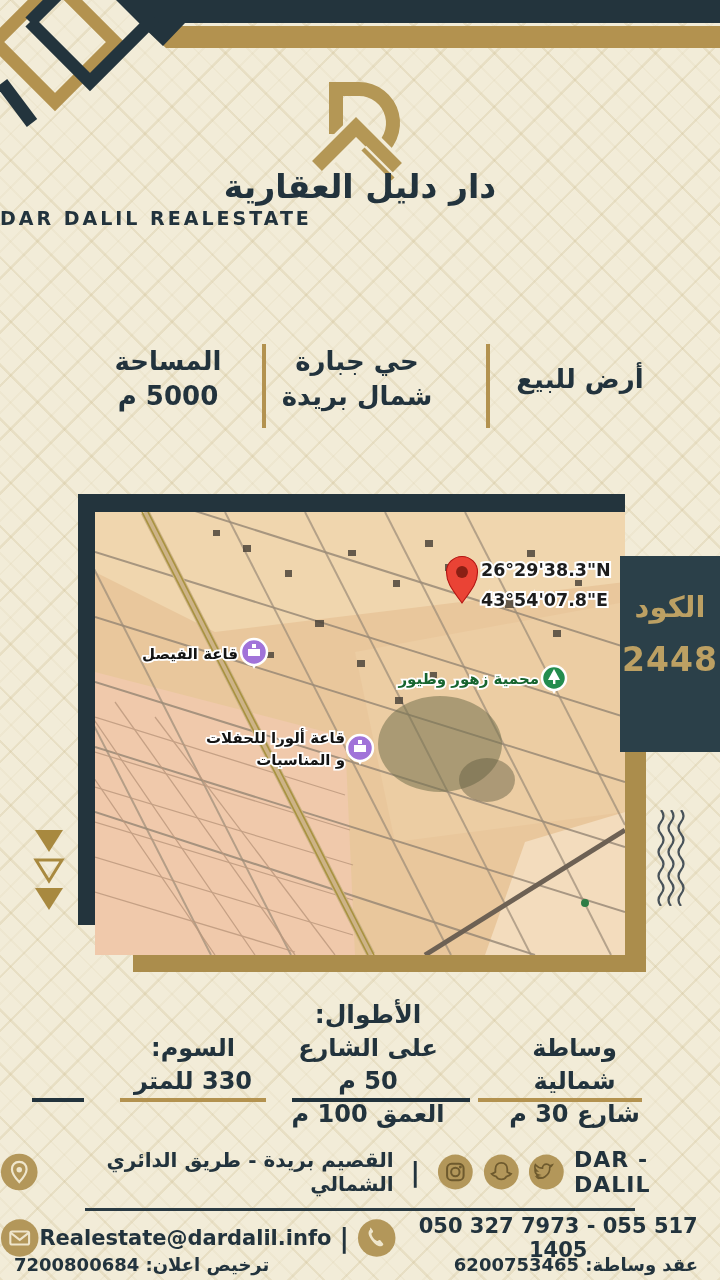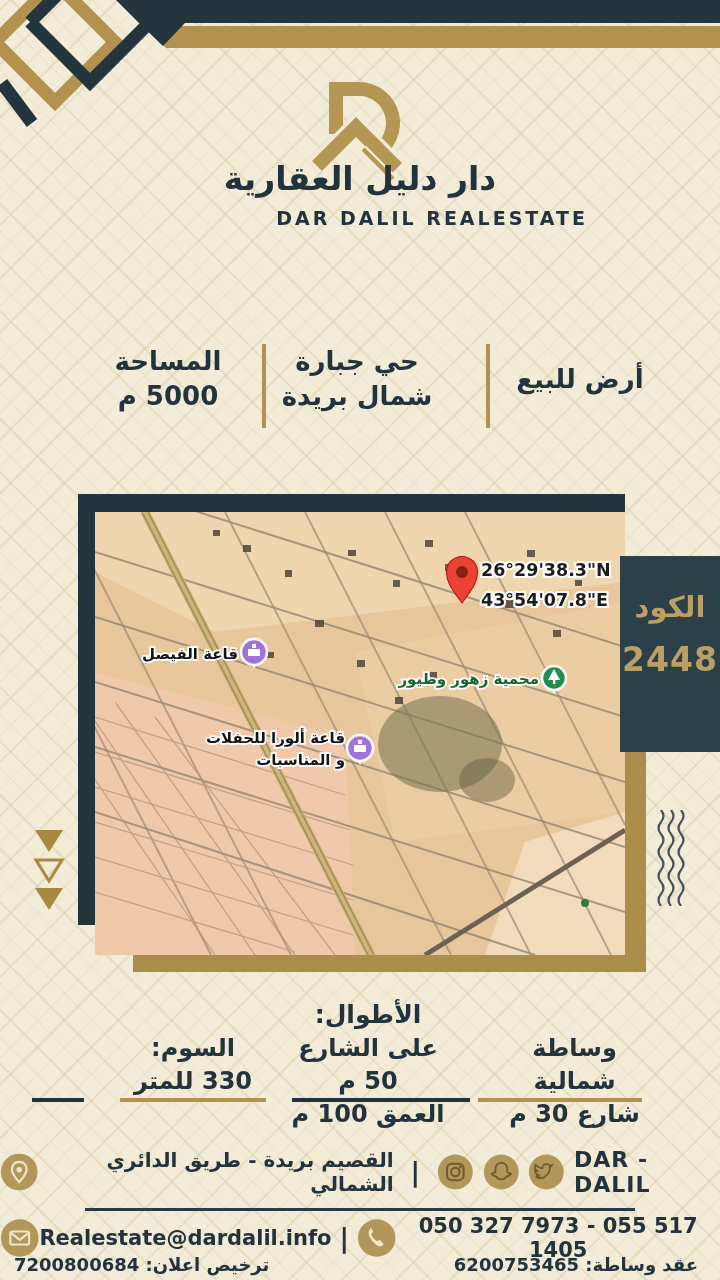--- a/index.html
+++ b/index.html
@@ -8,22 +8,22 @@
     font-family:"DejaVu Sans",sans-serif;
     background-color:#f2ecd8;
     background-image:
       repeating-linear-gradient(45deg, rgba(203,186,140,.18) 0 2.5px, transparent 2.5px 38px),
       repeating-linear-gradient(-45deg, rgba(203,186,140,.18) 0 2.5px, transparent 2.5px 38px),
       repeating-linear-gradient(45deg, rgba(203,186,140,.10) 0 2px, transparent 2px 19px),
       repeating-linear-gradient(-45deg, rgba(203,186,140,.10) 0 2px, transparent 2px 19px);
   }
   .abs{position:absolute;}
   
-  .title-ar{left:0;top:159px;width:720px;font-size:33px;font-weight:bold;color:#22333d;text-align:center;}
-  .title-en{left:0;top:207px;width:588px;font-size:19px;font-weight:bold;color:#22333d;text-align:right;letter-spacing:3px;}
+  .title-ar{left:0;top:167px;width:720px;font-size:33px;font-weight:bold;color:#22333d;text-align:center;}
+  .title-en{left:0;top:207px;width:588px;font-size:19px;font-weight:bold;color:#22333d;text-align:left;letter-spacing:3px;}
   
   .info-col{top:344px;color:#22333d;font-weight:bold;font-size:26px;text-align:center;line-height:35px;direction:rtl;}
   .vdiv{top:344px;width:4px;height:84px;background:#b3924f;}
   
   .map-shadow-navy{left:78px;top:494px;width:547px;height:431px;background:#23343d;}
   .map-shadow-gold{left:133px;top:560px;width:513px;height:412px;background:#ab8d4c;}
   .map-frame{left:95px;top:512px;width:530px;height:443px;}
   .code-panel{left:620px;top:556px;width:100px;height:196px;background:#2b4049;text-align:center;direction:rtl;}
   .code-label{margin-top:34px;font-size:29px;font-weight:bold;color:#bca063;}
   .code-value{margin-top:16px;font-size:33px;font-weight:bold;color:#bca063;letter-spacing:1px;}

